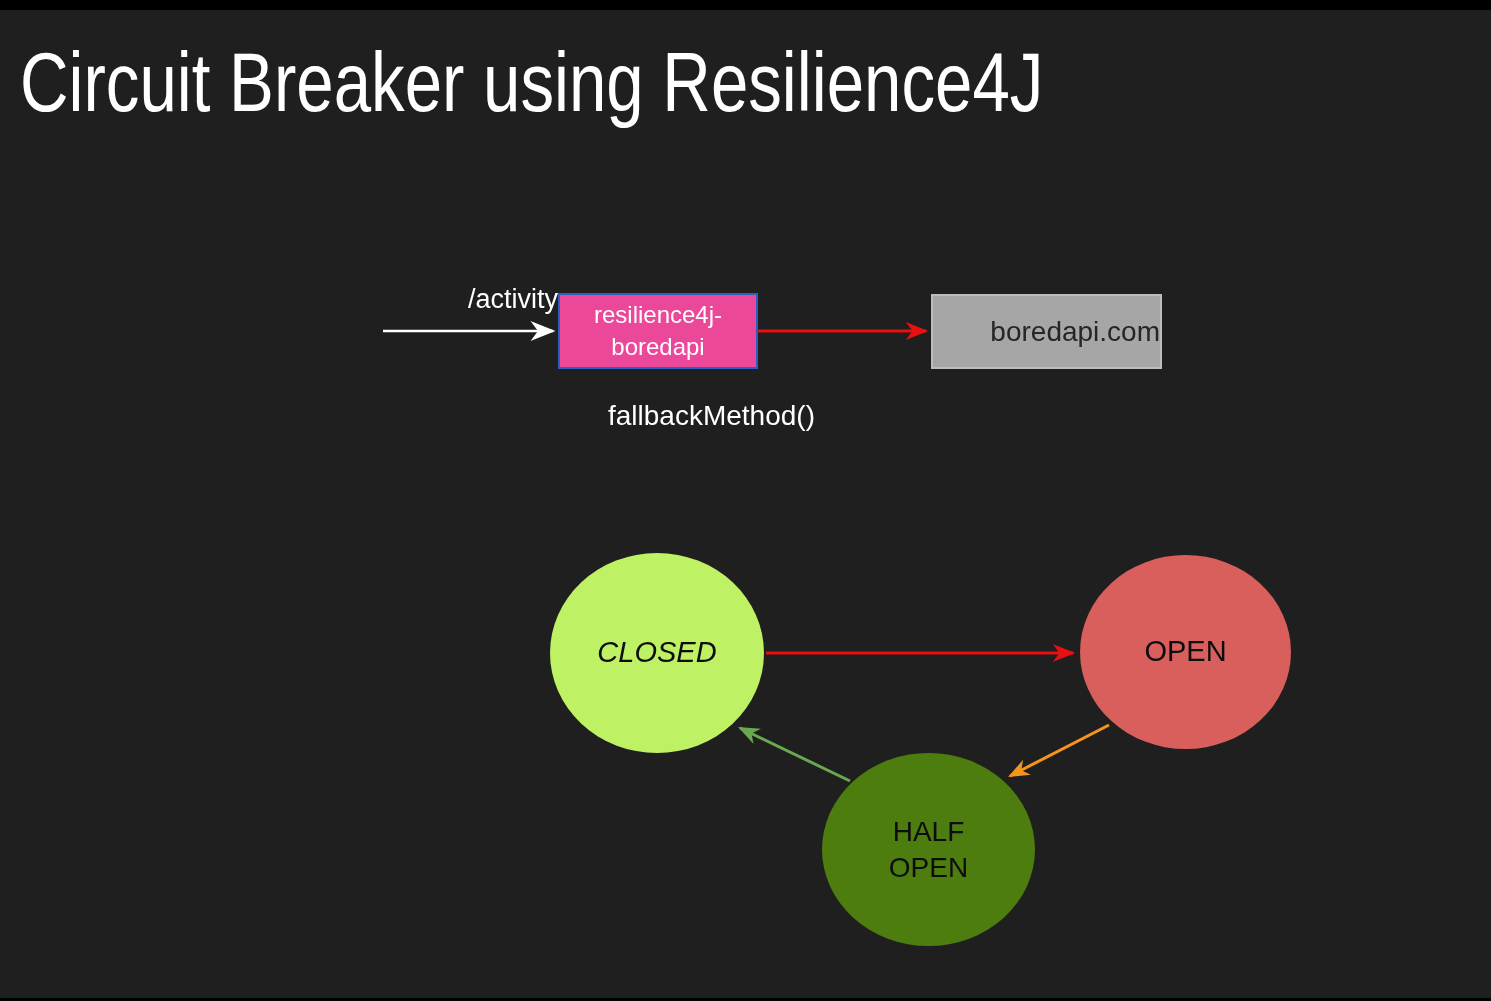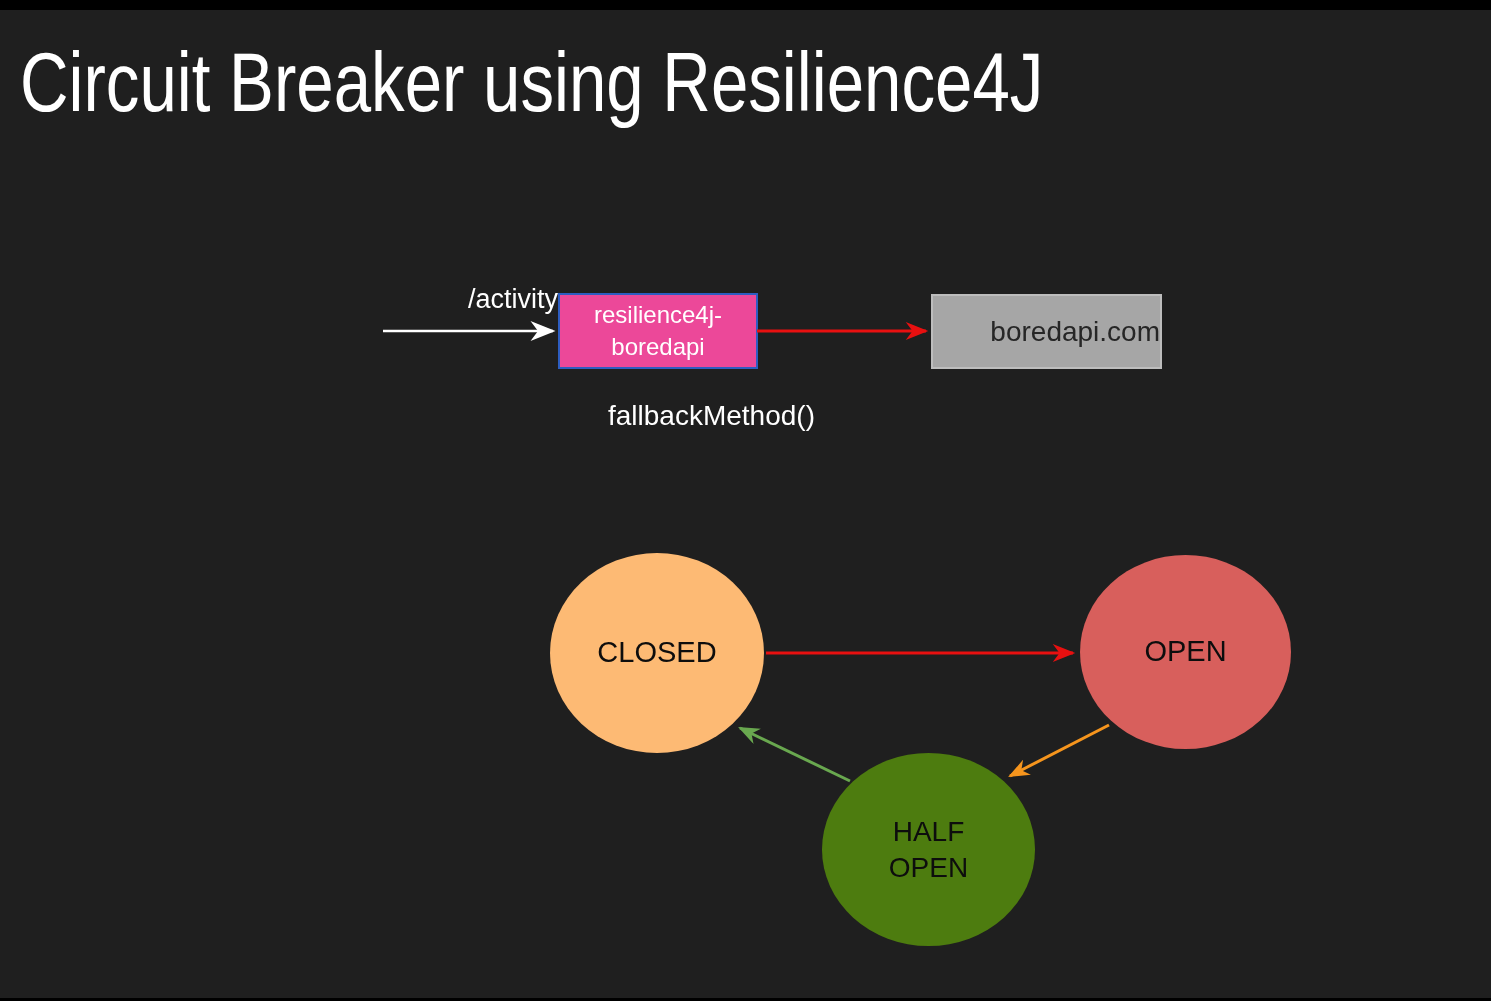--- a/index.html
+++ b/index.html
@@ -62,21 +62,21 @@
     position: absolute;
     border-radius: 50%;
     display: flex;
     flex-direction: column;
     align-items: center;
     justify-content: center;
     color: #0d0d0d;
     line-height: 1.28;
     text-align: center;
   }
-  .closed   { left: 550px;  top: 553px; width: 214px; height: 200px; background: #fdba74; font-size: 29px; }
+  .closed   { left: 550px;  top: 553px; width: 214px; height: 200px; background: #bef264; font-size: 29px; font-style: italic; }
   .open     { left: 1080px; top: 555px; width: 211px; height: 194px; background: #d85f5c; font-size: 29px; }
   .halfopen { left: 822px;  top: 753px; width: 213px; height: 193px; background: #4d7c0f; font-size: 28px; }
 
   .arrows { position: absolute; left: 0; top: 0; pointer-events: none; }
 </style>
 </head>
 <body>
 
 <div class="slide">
 

